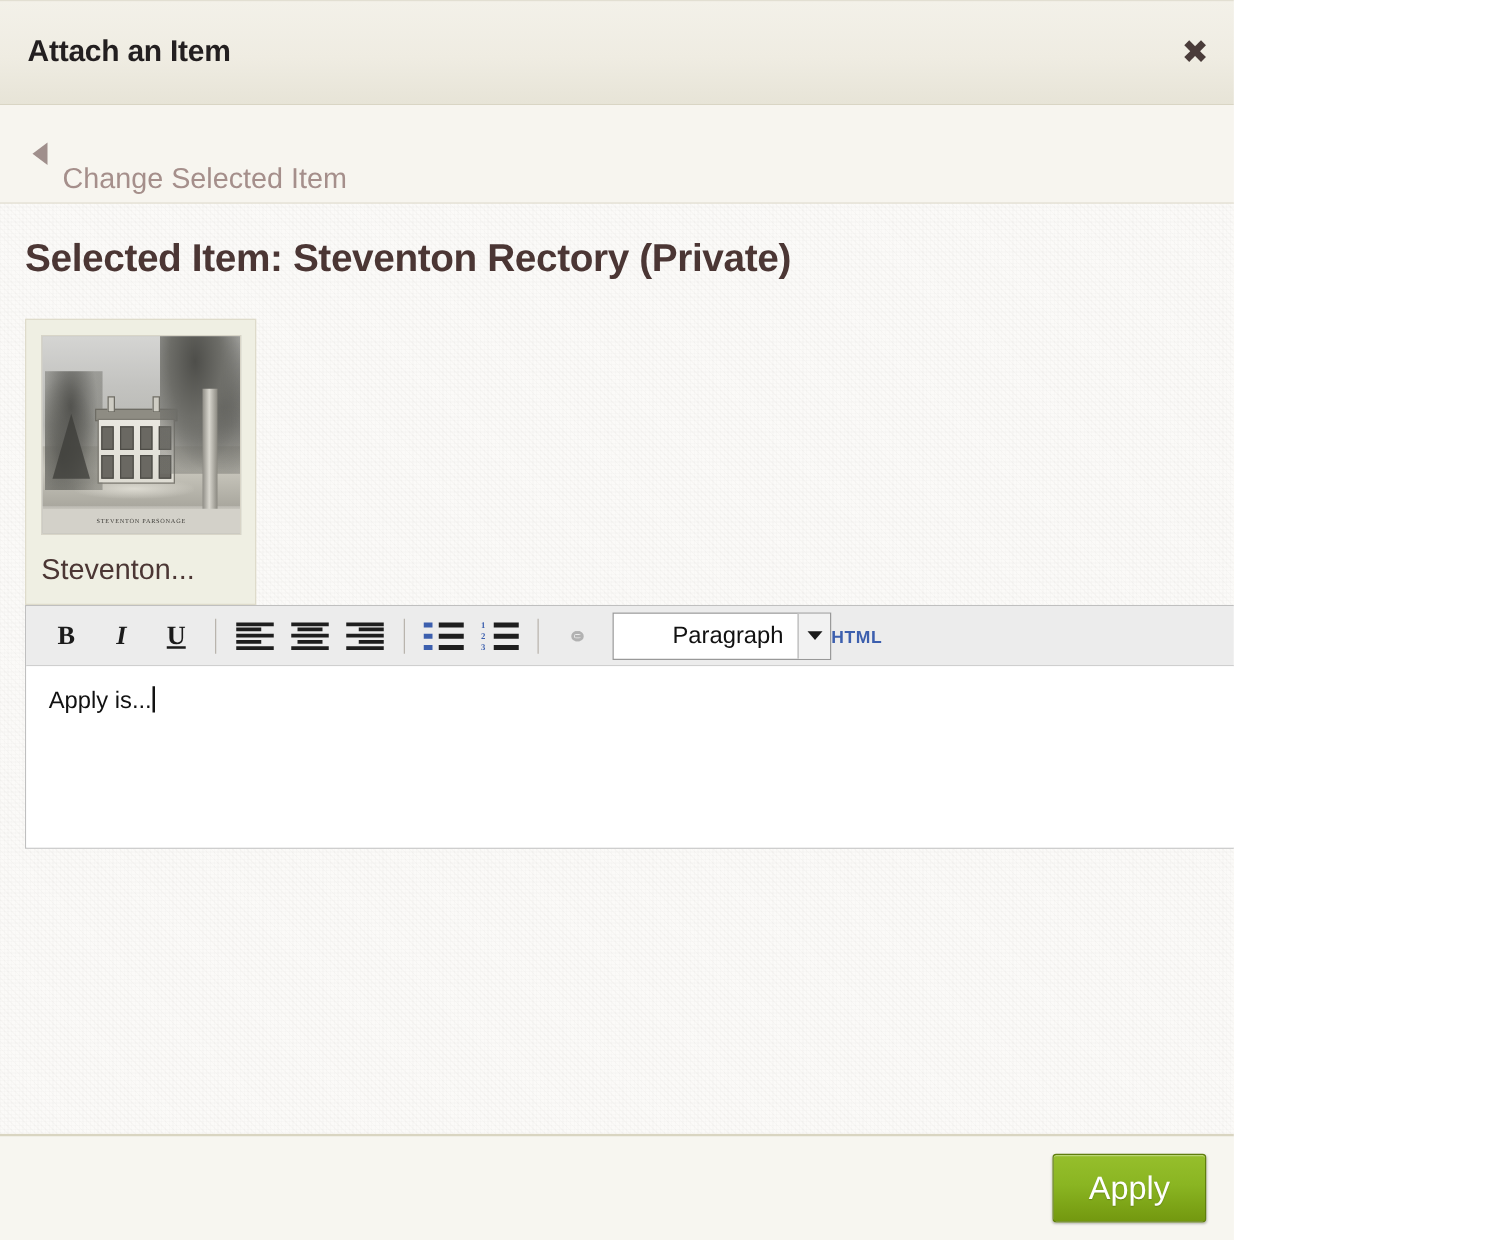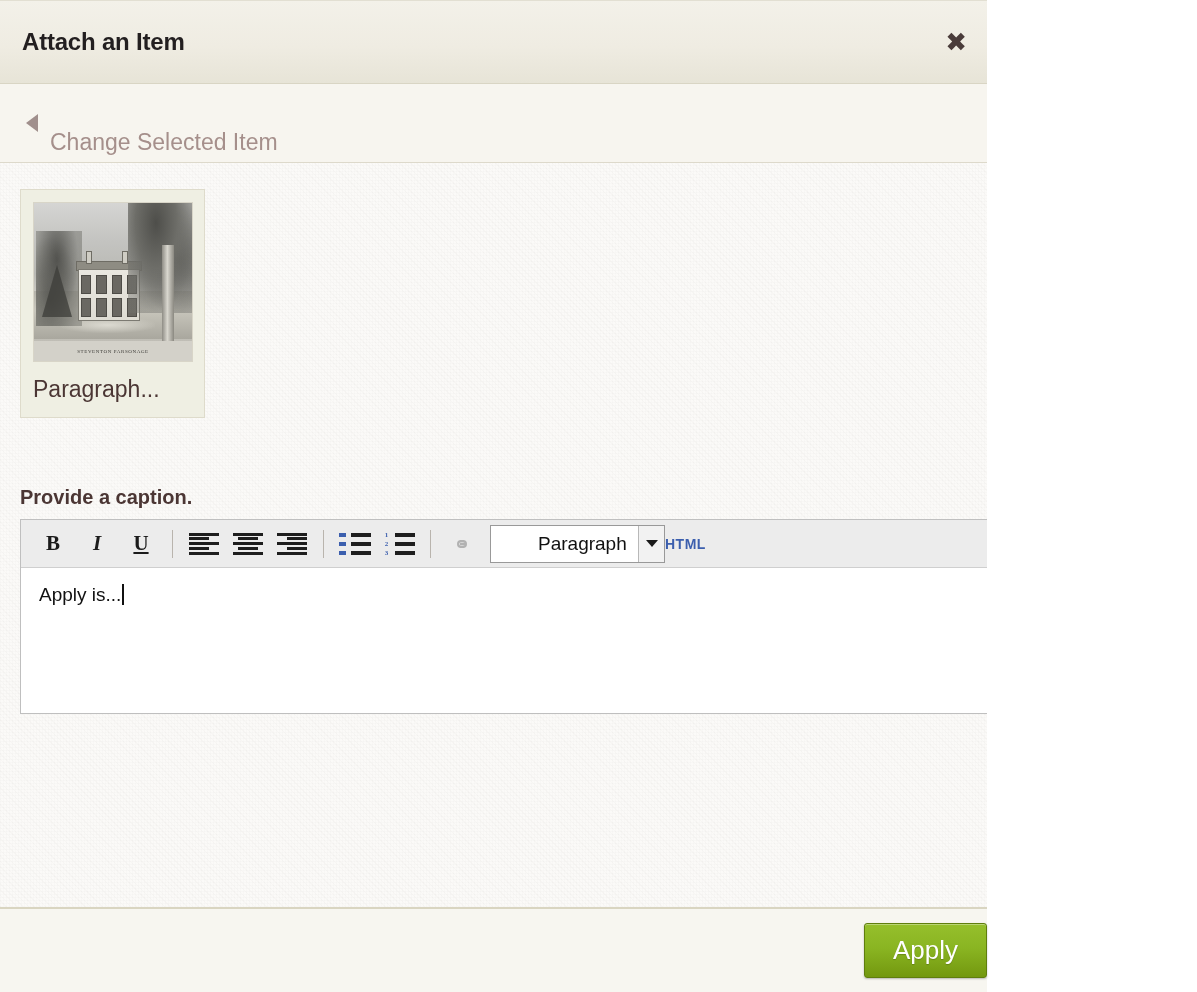--- a/index.html
+++ b/index.html
@@ -256,20 +256,21 @@
     background: #111; vertical-align: -4px;
     margin-left: 1px;
   }
 
   
   .modal-footer {
     height: 85px; flex: 0 0 85px;
     background: #f7f6f0;
     border-top: 2px solid #d9d5c1;
     display: flex; align-items: center; justify-content: flex-end;
+    padding-right: 22px;
   }
   .apply-btn {
     min-width: 123px; height: 55px;
     background: linear-gradient(to bottom, #96bf2c 0%, #8ab522 45%, #73980f 100%);
     border: 1px solid #5f7e0d;
     border-radius: 3px;
     color: #ffffff; font-size: 26px;
     display: flex; align-items: center; justify-content: center;
     cursor: pointer;
     box-shadow: 0 1px 2px rgba(0,0,0,0.25), inset 0 1px 0 rgba(255,255,255,0.35);
@@ -289,20 +290,21 @@
 
   <div class="subbar">
     <div class="back-link">
       <div class="back-arrow"></div>
       <div class="back-text">Change Selected Item</div>
     </div>
   </div>
 
   <div class="modal-body">
 
+    <div class="selected-heading">Selected Item: Steventon Rectory (Private)</div>
 
     <div class="thumb-card">
       <div class="thumb-img">
         <div class="eng-sky"></div>
         <div class="eng-lawn"></div>
         <div class="eng-path"></div>
         <div class="eng-tree-l"></div>
         <div class="eng-conifer"></div>
         <div class="eng-roof"></div>
         <div class="eng-chimney c1"></div>
@@ -315,24 +317,23 @@
             <i></i>
             <i></i>
             <i></i>
             <i></i>
             <i></i>
         </div>
         <div class="eng-foliage-r"></div>
         <div class="eng-trunk"></div>
         <div class="eng-caption">STEVENTON PARSONAGE</div>
       </div>
-      <div class="thumb-label">Paragraph...</div>
+      <div class="thumb-label">Steventon...</div>
     </div>
 
-    <div class="caption-label">Provide a caption.</div>
 
     <div class="editor">
       <div class="editor-toolbar">
 
         <div class="tb-btn bold">B</div>
         <div class="tb-btn italic">I</div>
         <div class="tb-btn under">U</div>
 
         <div class="tb-sep"></div>
 

